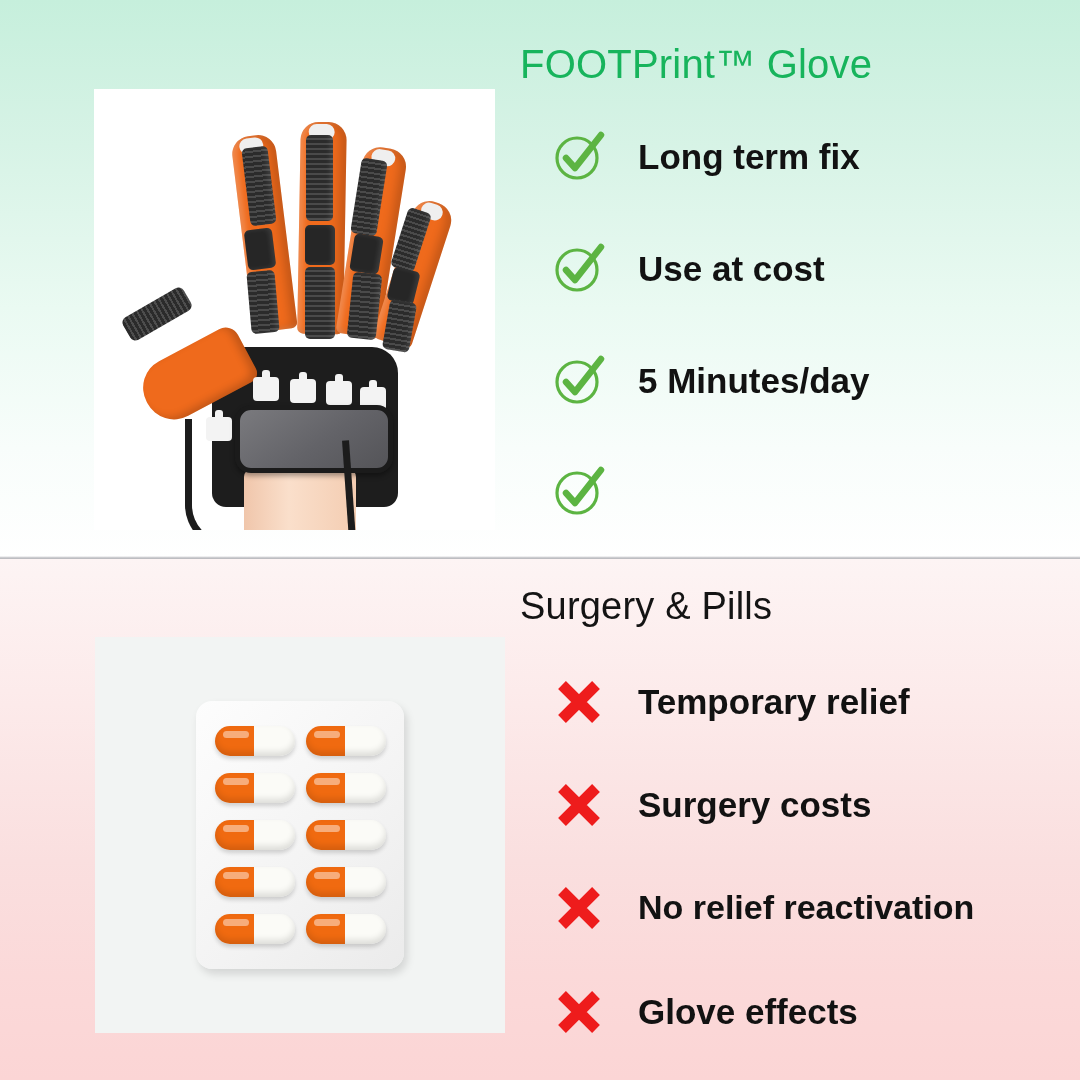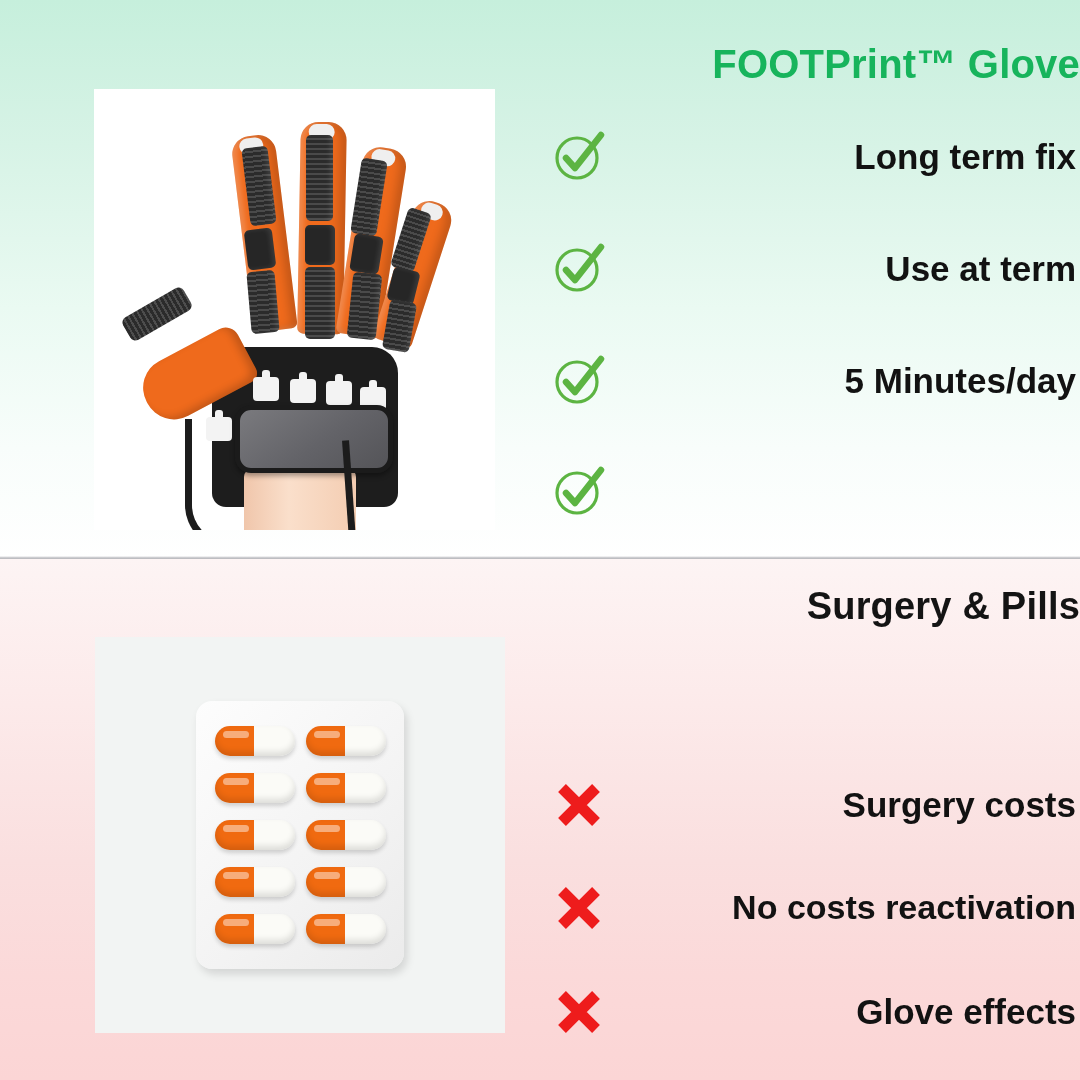--- a/index.html
+++ b/index.html
@@ -135,36 +135,36 @@
     background:linear-gradient(to right,#f06a10 0%,#f06a10 49%,#fbfbf7 49%,#fbfbf7 100%);
     box-shadow:0 3px 4px rgba(0,0,0,.16), inset 0 -4px 6px rgba(0,0,0,.12);
   }
   .capsule:after {
     content:""; position:absolute; left:8px; top:5px; width:26px; height:7px;
     background:rgba(255,255,255,.45); border-radius:6px;
   }
 
   
   .head {
-    position:absolute; left:0; width:560px; text-align:right;
-    font-weight:bold; letter-spacing:.2px;
+    position:absolute; left:0; width:560px; text-align:left;
+    font-weight:normal; letter-spacing:.2px;
   }
   .head.glove-head { top:42px; font-size:40px; color:#17b45c; }
   .head.pills-head { top:585px; font-size:38px; color:#141414; }
 
   .row {
     position:absolute; left:0; width:560px; height:58px;
     display:flex; align-items:center;
   }
   .row .icon-slot {
     width:118px; display:flex; align-items:center; justify-content:center;
     flex:0 0 118px;
   }
   .row .row-label {
-    flex:1 1 auto; text-align:right; font-weight:bold;
+    flex:1 1 auto; text-align:left; font-weight:bold;
     font-size:35px; color:#121212; line-height:1.05;
     padding-right:4px;
   }
   .row.wide .row-label { font-size:34px; }
 
   .check-icon { width:52px; height:52px; display:block; }
   .x-icon { width:48px; height:46px; display:block; }
 
   
   .r1 { top:128px; }  .r2 { top:240px; }  .r3 { top:352px; }  .r4 { top:463px; }
@@ -241,21 +241,21 @@
         <span class="row-label">Long term fix</span>
       </div>
 
       <div class="row r2">
         <span class="icon-slot">
           <svg class="check-icon" viewBox="0 0 52 52" aria-hidden="true">
             <circle cx="24" cy="27" r="20" fill="none" stroke="#5cb442" stroke-width="3.2"></circle>
             <path d="M13 27 L22 37 L48 4" fill="none" stroke="#5cb442" stroke-width="6.5" stroke-linecap="round" stroke-linejoin="round"></path>
           </svg>
         </span>
-        <span class="row-label">Use at term</span>
+        <span class="row-label">Use at cost</span>
       </div>
 
       <div class="row r3">
         <span class="icon-slot">
           <svg class="check-icon" viewBox="0 0 52 52" aria-hidden="true">
             <circle cx="24" cy="27" r="20" fill="none" stroke="#5cb442" stroke-width="3.2"></circle>
             <path d="M13 27 L22 37 L48 4" fill="none" stroke="#5cb442" stroke-width="6.5" stroke-linecap="round" stroke-linejoin="round"></path>
           </svg>
         </span>
         <span class="row-label">5 Minutes/day</span>
@@ -291,37 +291,45 @@
       <span class="capsule"></span>
       <span class="capsule"></span>
       <span class="capsule"></span>
       <span class="capsule"></span>
     </div>
   </div>
 
   <div style="position:absolute; left:520px; top:0; width:560px; height:824px;">
     <h2 class="head pills-head">Surgery &amp; Pills</h2>
 
+    <div class="row b1">
+      <span class="icon-slot">
+        <svg class="x-icon" viewBox="0 0 48 46" aria-hidden="true">
+          <path d="M7 6 L41 40 M41 6 L7 40" stroke="#ee1c1c" stroke-width="11" stroke-linecap="butt"></path>
+        </svg>
+      </span>
+      <span class="row-label">Temporary relief</span>
+    </div>
 
     <div class="row b2">
       <span class="icon-slot">
         <svg class="x-icon" viewBox="0 0 48 46" aria-hidden="true">
           <path d="M7 6 L41 40 M41 6 L7 40" stroke="#ee1c1c" stroke-width="11" stroke-linecap="butt"></path>
         </svg>
       </span>
       <span class="row-label">Surgery costs</span>
     </div>
 
     <div class="row b3 wide">
       <span class="icon-slot">
         <svg class="x-icon" viewBox="0 0 48 46" aria-hidden="true">
           <path d="M7 6 L41 40 M41 6 L7 40" stroke="#ee1c1c" stroke-width="11" stroke-linecap="butt"></path>
         </svg>
       </span>
-      <span class="row-label">No costs reactivation</span>
+      <span class="row-label">No relief reactivation</span>
     </div>
 
     <div class="row b4">
       <span class="icon-slot">
         <svg class="x-icon" viewBox="0 0 48 46" aria-hidden="true">
           <path d="M7 6 L41 40 M41 6 L7 40" stroke="#ee1c1c" stroke-width="11" stroke-linecap="butt"></path>
         </svg>
       </span>
       <span class="row-label">Glove effects</span>
     </div>

